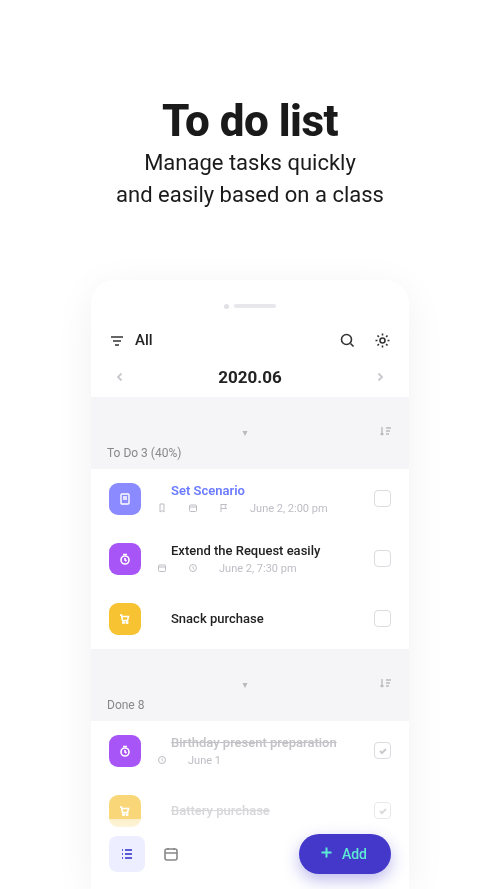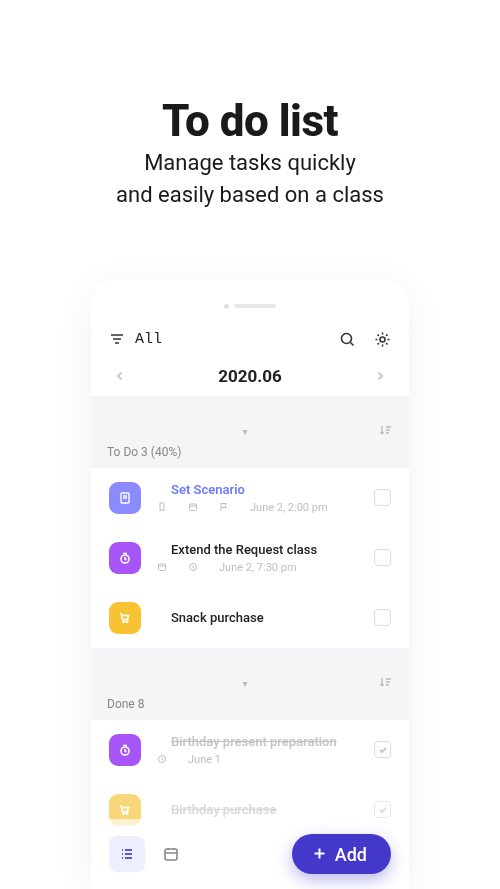--- a/index.html
+++ b/index.html
@@ -48,23 +48,22 @@
 .drag-indicator .dot {
   width: 5px; height: 5px; border-radius: 50%;
   background: #e0e0e4;
 }
 .drag-indicator .bar {
   width: 42px; height: 4px; border-radius: 3px;
   background: #e8e8ec;
 }
 .toolbar {
   display: flex;
-  align-items: flex-start;
+  align-items: flex-end;
   padding: 12px 18px 8px;
-  font-family: Liberation Mono, monospace;
 }
 .toolbar .filter-icon { margin-right: 10px; }
 .toolbar .filter-label {
   font-size: 15px;
   font-weight: 500;
   color: #222;
   flex: 1;
 }
 .toolbar .right-icons { display: flex; gap: 18px; }
 .icon-btn { color: #333; display:flex; align-items:center; justify-content:center; }
@@ -149,28 +148,28 @@
 .nav-btn {
   width: 36px; height: 36px;
   border-radius: 8px;
   display:flex; align-items:center; justify-content:center;
 }
 .nav-btn.active { background: #edeeff; color: #5b5bd6; }
 .nav-btn.inactive { color: #888; margin-left: 8px; }
 .add-button {
   margin-left: auto;
   background: #4338ca;
-  color: #ffffff;
+  color: #5eead4;
   border-radius: 22px;
   height: 40px;
   padding: 0 24px 0 20px;
   display: flex;
   align-items: center;
   gap: 8px;
-  font-size: 18px;
+  font-size: 14px;
   font-weight: 500;
   box-shadow: 0 6px 16px rgba(67,56,202,0.35);
 }
 </style>
 </head>
 <body>
 
 <div class="hero">
   <h1>To do list</h1>
   <p>
@@ -266,21 +265,21 @@
   </div>
 
   <div class="task">
     <div class="task-icon violet">
       <svg width="14" height="14" viewBox="0 0 14 14" fill="none" stroke="#fff" stroke-width="1.6">
           <circle cx="7" cy="8" r="4"></circle>
           <path d="M7 6v2l1.5 1M5 2.5l4 0"></path>
         </svg>
     </div>
     <div class="task-body">
-      <div class="task-title">Extend the Request class</div>
+      <div class="task-title">Extend the Request easily</div>
       <div class="task-meta">
         <span class="mi">
             <svg width="10" height="10" viewBox="0 0 10 10" fill="none" stroke="currentColor" stroke-width="1">
               <rect x="1.5" y="2" width="7" height="6.5" rx="1"></rect>
               <path d="M1.5 4h7"></path>
             </svg>
           </span>
         <span class="mi">
             <svg width="10" height="10" viewBox="0 0 10 10" fill="none" stroke="currentColor" stroke-width="1">
               <circle cx="5" cy="5" r="3.5"></circle>
@@ -346,21 +345,21 @@
 
   <div class="task" style="opacity:0.65">
     <div class="task-icon amber">
       <svg width="14" height="14" viewBox="0 0 14 14" fill="none" stroke="#fff" stroke-width="1.6">
           <path d="M2 3h1.5l1 5.5h5l1-4H4"></path>
           <circle cx="5.5" cy="10.5" r="0.8" fill="#fff"></circle>
           <circle cx="9" cy="10.5" r="0.8" fill="#fff"></circle>
         </svg>
     </div>
     <div class="task-body">
-      <div class="task-title done">Birthday purchase</div>
+      <div class="task-title done">Battery purchase</div>
     </div>
     <div class="checkbox checked">
       <svg width="12" height="12" viewBox="0 0 12 12" fill="none" stroke="currentColor" stroke-width="2">
           <path d="M3 6l2 2 4-4"></path>
         </svg>
     </div>
   </div>
 
   <div class="bottom-bar">
     <div class="nav-btn active">

